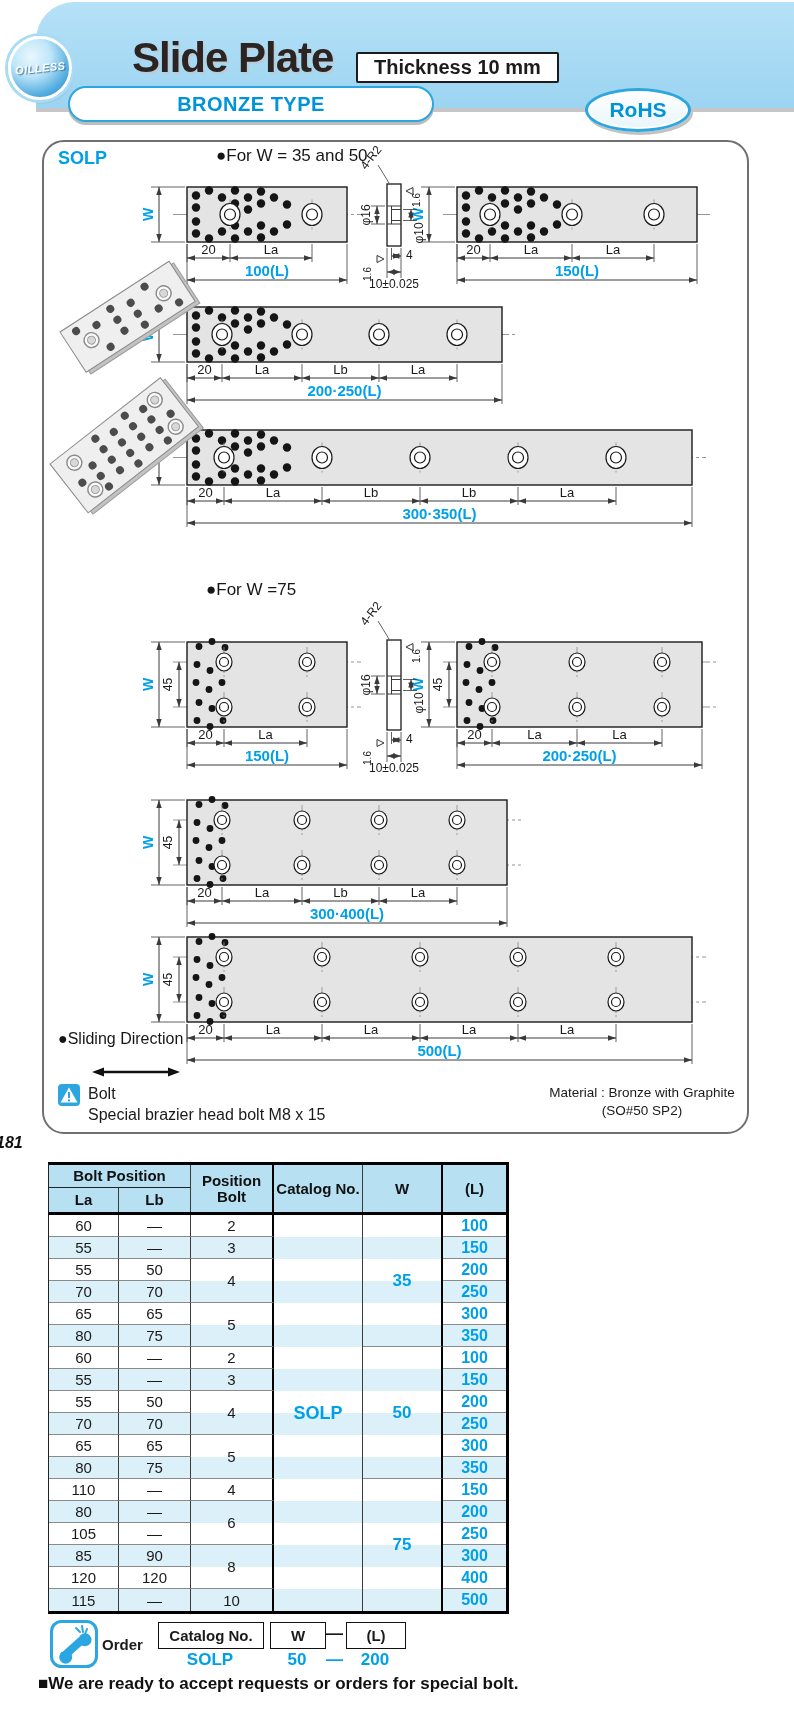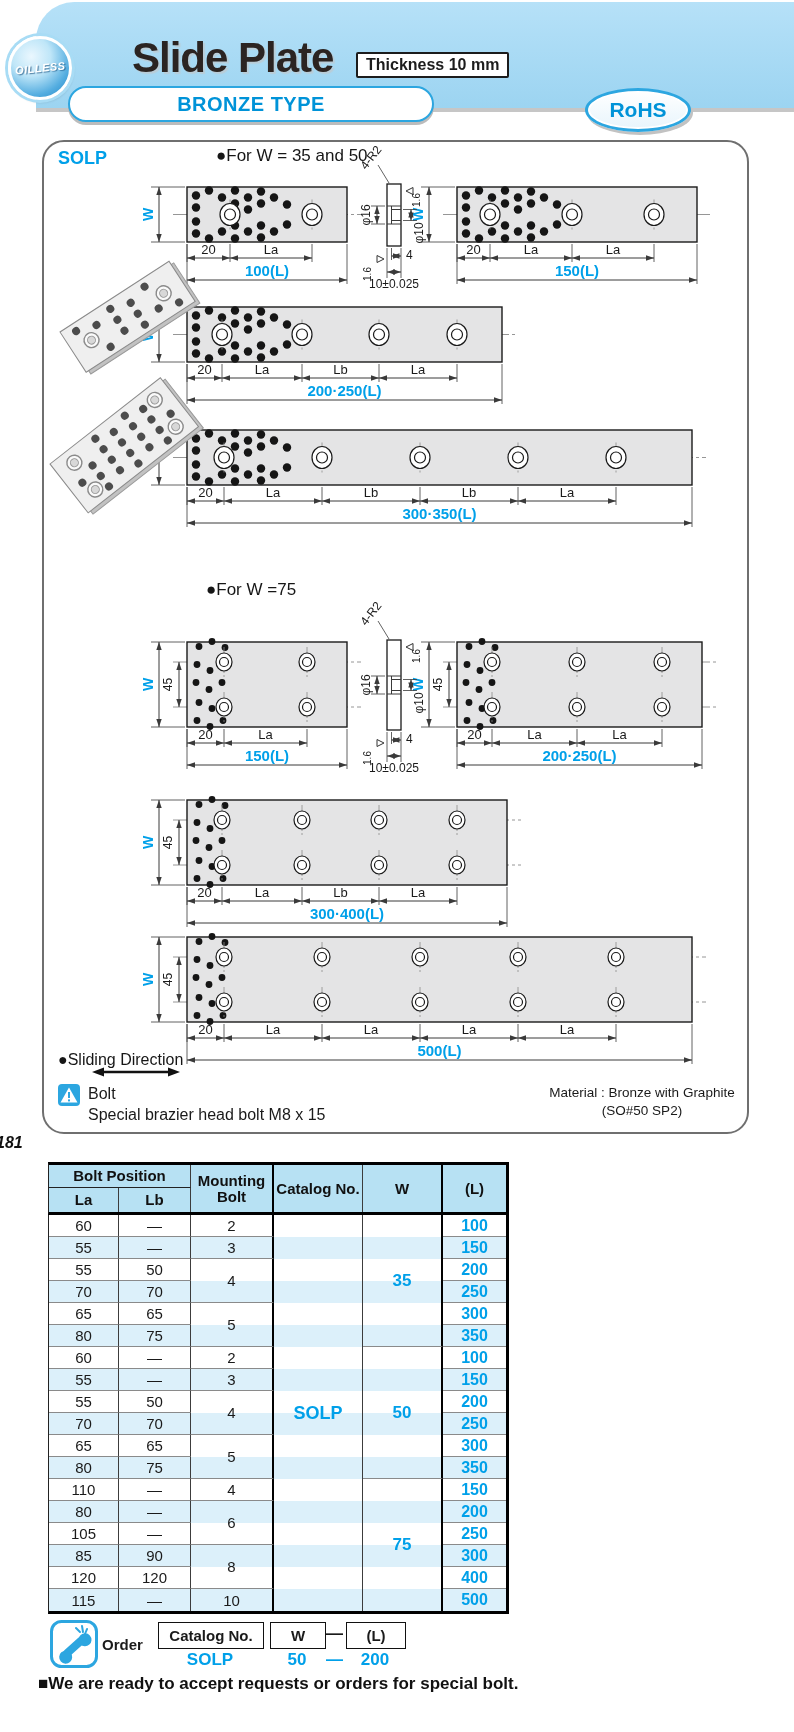--- a/index.html
+++ b/index.html
@@ -11,37 +11,37 @@
         border-top-left-radius:38px;box-shadow:0 4px 0 #c6c6c6;}
   .logo{position:absolute;left:8px;top:36px;width:58px;height:58px;border-radius:50%;
         background:radial-gradient(circle at 35% 30%, #eaf7fe 0%, #bfe6f8 35%, #54ade0 70%, #1f86c6 100%);
         border:3px solid #fff;box-shadow:0 0 0 3px #a8dcf5, 1px 2px 3px rgba(0,0,0,.25);
         display:flex;align-items:center;justify-content:center;}
   .logo span{color:#fff;font-weight:bold;font-style:italic;font-size:11px;letter-spacing:.5px;
         transform:rotate(-6deg);text-shadow:1px 1px 1px rgba(0,60,110,.6);}
   .title{position:absolute;left:88px;top:34px;font-size:42px;font-weight:bold;letter-spacing:-1px;
         color:#2b2422;text-shadow:2px 2px 1px #b9cdd8;margin-left:44px;}
   .thickness{position:absolute;left:356px;top:52px;background:#fff;border:2.5px solid #1c1c1c;
-        border-radius:2px;padding:2px 8px;font-size:16px;font-weight:bold;color:#1c1c1c;}
+        border-radius:2px;padding:2px 16px;font-size:20px;font-weight:bold;color:#1c1c1c;}
   .pill{position:absolute;left:68px;top:86px;width:362px;height:32px;background:#fff;
         border:2.5px solid #2ca6e0;border-radius:18px;box-shadow:0 3px 0 #bcbcbc;
         display:flex;align-items:center;justify-content:center;}
   .pill span{color:#0093d8;font-weight:bold;font-size:20px;letter-spacing:.5px;}
   .rohs{position:absolute;left:585px;top:88px;width:100px;height:38px;border:3px solid #2ca6e0;
         border-radius:50%;background:linear-gradient(#ffffff,#e8f5fc);
         box-shadow:inset 0 0 0 2px #fff, 2px 3px 0 #c2c2c2;
         display:flex;align-items:center;justify-content:center;color:#0093d8;
         font-weight:bold;font-size:21px;}
   
   .panel{position:absolute;left:42px;top:140px;width:703px;height:990px;background:#fff;
         border:2px solid #6f6f6f;border-radius:22px;}
   .panel .abs{position:absolute;}
   .solp-label{left:14px;top:6px;color:#00a0e9;font-weight:bold;font-size:18px;}
   .sec-title{font-size:17px;color:#161616;}
-  .sliding{left:14px;top:888px;font-size:16px;color:#161616;margin-top:21px;}
+  .sliding{left:14px;top:888px;font-size:16px;color:#161616;}
   .slide-arrow{left:46px;top:922px;}
   .bolt-ico{left:14px;top:942px;}
   .bolt-t{left:44px;top:943px;font-size:16px;}
   .bolt-d{left:44px;top:964px;font-size:16px;}
   .material{left:498px;top:942px;width:200px;text-align:center;font-size:13.5px;line-height:18px;}
   .drawsvg{position:absolute;left:0;top:0;}
   
   .pagenum{position:absolute;left:-4px;top:1134px;font-size:16px;font-weight:bold;
         font-style:italic;color:#111;}
   
@@ -818,21 +818,21 @@
     </div>
   </div>
 
   <div class="pagenum">181</div>
 
   <div class="tblwrap">
     <div class="thead">
       <div class="hc br1 bbd" style="grid-column:1/span 2;grid-row:1;">Bolt Position</div>
       <div class="hc br1" style="grid-column:1;grid-row:2;">La</div>
       <div class="hc br1" style="grid-column:2;grid-row:2;">Lb</div>
-      <div class="hc br2" style="grid-column:3;grid-row:1/span 2;padding:0 10px;">Mounting Bolt</div>
+      <div class="hc br2" style="grid-column:3;grid-row:1/span 2;padding:0 10px;">Position Bolt</div>
       <div class="hc br1" style="grid-column:4;grid-row:1/span 2;">Catalog No.</div>
       <div class="hc br2" style="grid-column:5;grid-row:1/span 2;">W</div>
       <div class="hc" style="grid-column:6;grid-row:1/span 2;">(L)</div>
     </div>
     <div class="tbody" id="tbody">
         <div class="c br1 bb" style="grid-area: 1 / 1;">60</div>
         <div class="c br1 bb" style="grid-area: 1 / 2;">—</div>
         <div class="c br2 bb" style="grid-area: 1 / 3 / span 1;">2</div>
         <div class="c bb lv" style="grid-area: 1 / 6;">100</div>
         <div class="c br1 bb" style="grid-area: 2 / 1;">55</div>

